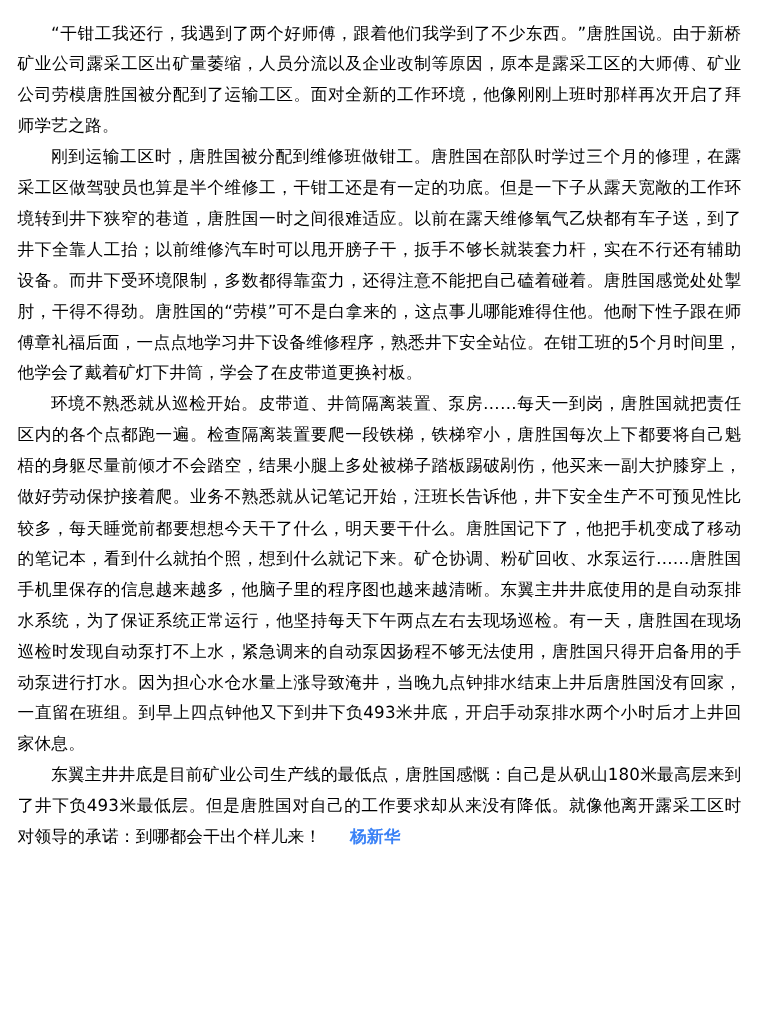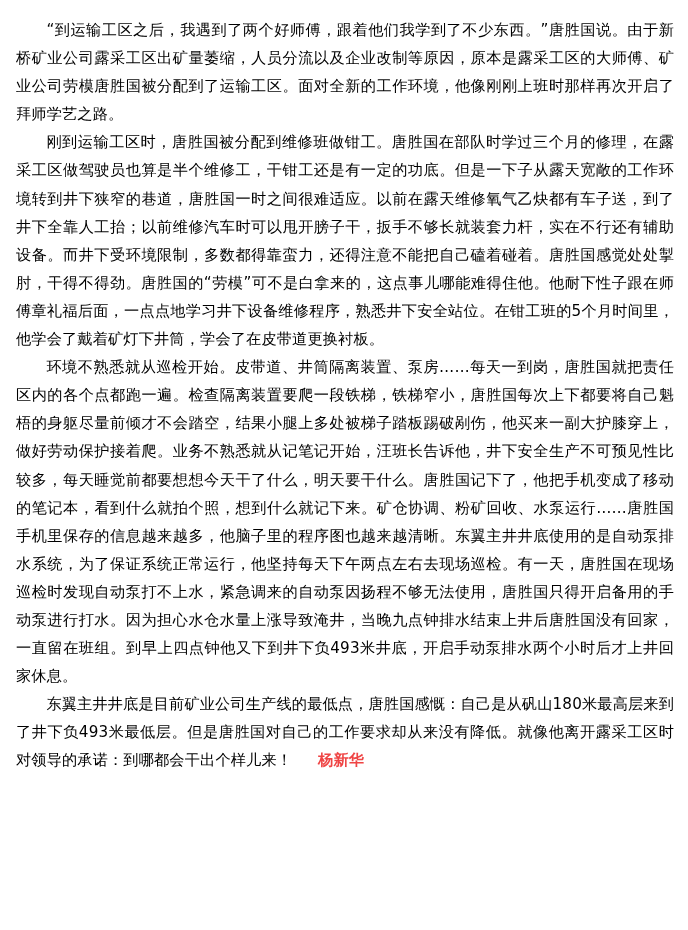--- a/index.html
+++ b/index.html
@@ -27,29 +27,29 @@
     text-align: justify;
     text-justify: inter-character;
     text-indent: 2em;
     margin: 0;
     letter-spacing: 0.15px;
   }
   .signature {
     font-size: 15.2px;
     line-height: 28.1px;
     font-weight: bold;
-    color: #ef4444;
+    color: #3b82f6;
     white-space: nowrap;
   }
   .sig-gap {
     display: inline-block;
     width: 26px;
   }
 </style>
 </head>
 <body>
 
 <div id="doc">
-  <p class="para">“到运输工区之后，我遇到了两个好师傅，跟着他们我学到了不少东西。”唐胜国说。由于新桥矿业公司露采工区出矿量萎缩，人员分流以及企业改制等原因，原本是露采工区的大师傅、矿业公司劳模唐胜国被分配到了运输工区。面对全新的工作环境，他像刚刚上班时那样再次开启了拜师学艺之路。</p>
+  <p class="para">“干钳工我还行，我遇到了两个好师傅，跟着他们我学到了不少东西。”唐胜国说。由于新桥矿业公司露采工区出矿量萎缩，人员分流以及企业改制等原因，原本是露采工区的大师傅、矿业公司劳模唐胜国被分配到了运输工区。面对全新的工作环境，他像刚刚上班时那样再次开启了拜师学艺之路。</p>
   <p class="para">刚到运输工区时，唐胜国被分配到维修班做钳工。唐胜国在部队时学过三个月的修理，在露采工区做驾驶员也算是半个维修工，干钳工还是有一定的功底。但是一下子从露天宽敞的工作环境转到井下狭窄的巷道，唐胜国一时之间很难适应。以前在露天维修氧气乙炔都有车子送，到了井下全靠人工抬；以前维修汽车时可以甩开膀子干，扳手不够长就装套力杆，实在不行还有辅助设备。而井下受环境限制，多数都得靠蛮力，还得注意不能把自己磕着碰着。唐胜国感觉处处掣肘，干得不得劲。唐胜国的“劳模”可不是白拿来的，这点事儿哪能难得住他。他耐下性子跟在师傅章礼福后面，一点点地学习井下设备维修程序，熟悉井下安全站位。在钳工班的5个月时间里，他学会了戴着矿灯下井筒，学会了在皮带道更换衬板。</p>
   <p class="para">环境不熟悉就从巡检开始。皮带道、井筒隔离装置、泵房……每天一到岗，唐胜国就把责任区内的各个点都跑一遍。检查隔离装置要爬一段铁梯，铁梯窄小，唐胜国每次上下都要将自己魁梧的身躯尽量前倾才不会踏空，结果小腿上多处被梯子踏板踢破剐伤，他买来一副大护膝穿上，做好劳动保护接着爬。业务不熟悉就从记笔记开始，汪班长告诉他，井下安全生产不可预见性比较多，每天睡觉前都要想想今天干了什么，明天要干什么。唐胜国记下了，他把手机变成了移动的笔记本，看到什么就拍个照，想到什么就记下来。矿仓协调、粉矿回收、水泵运行……唐胜国手机里保存的信息越来越多，他脑子里的程序图也越来越清晰。东翼主井井底使用的是自动泵排水系统，为了保证系统正常运行，他坚持每天下午两点左右去现场巡检。有一天，唐胜国在现场巡检时发现自动泵打不上水，紧急调来的自动泵因扬程不够无法使用，唐胜国只得开启备用的手动泵进行打水。因为担心水仓水量上涨导致淹井，当晚九点钟排水结束上井后唐胜国没有回家，一直留在班组。到早上四点钟他又下到井下负493米井底，开启手动泵排水两个小时后才上井回家休息。</p>
   <p class="para"><span>东翼主井井底是目前矿业公司生产线的最低点，唐胜国感慨：自己是从矾山180米最高层来到了井下负493米最低层。但是唐胜国对自己的工作要求却从来没有降低。就像他离开露采工区时对领导的承诺：到哪都会干出个样儿来！</span><span class="sig-gap"></span><span class="signature">杨新华</span></p>
 </div>
 
 </body></html>

